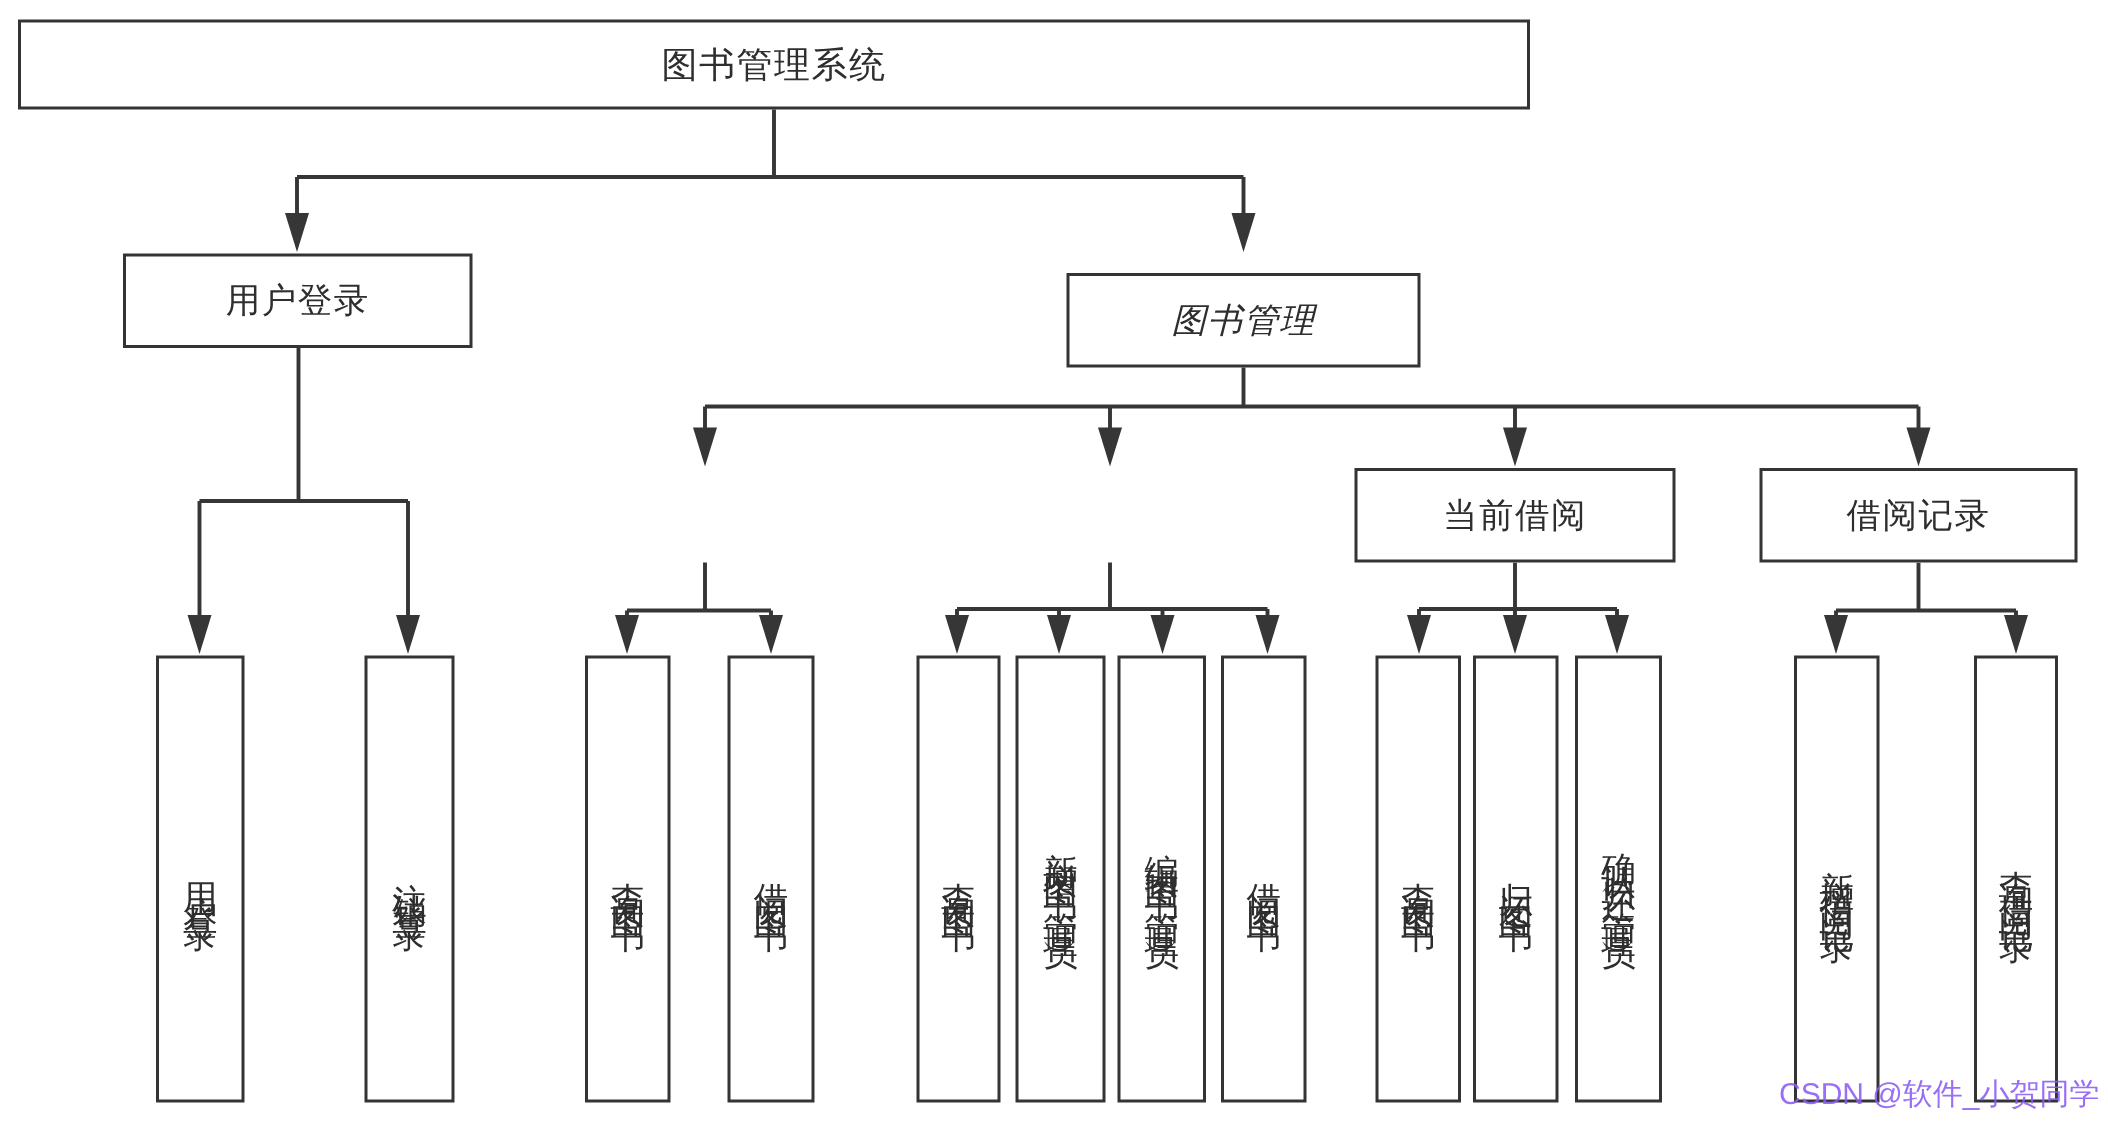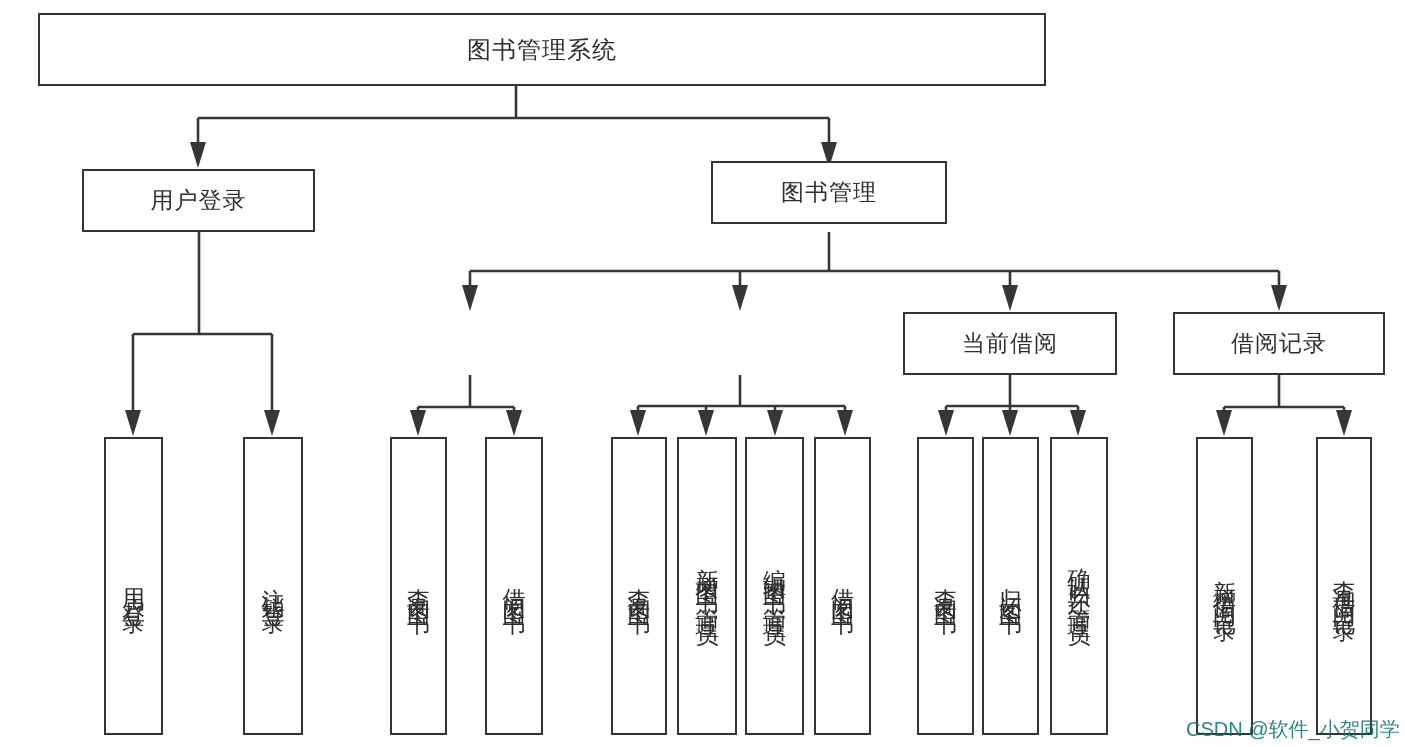--- a/index.html
+++ b/index.html
@@ -33,23 +33,23 @@
   .hbox { font-size: 23px; letter-spacing: 1px; }
   .hbox.root { font-size: 24px; }
   .vbox {
     writing-mode: vertical-rl;
     text-orientation: mixed;
     font-size: 23px;
     letter-spacing: 8px;
     line-height: 1;
   }
   
-  #root-box        { left: 12px;   top: 13px;  width: 1008px; height: 73px; margin-left: 26px; }
+  #root-box        { left: 12px;   top: 13px;  width: 1008px; height: 60px; }
   #user-login-box  { left: 82px;   top: 169px; width: 233px;  height: 63px; }
-  #book-mgmt-box   { left: 711px;  top: 161px; width: 236px;  height: 63px; }
+  #book-mgmt-box   { left: 711px;  top: 182px; width: 236px;  height: 63px; font-style: italic; }
   #new-book-box    { left: 362px;  top: 312px; width: 216px;  height: 63px; }
   #book-borrow-box { left: 633px;  top: 312px; width: 214px;  height: 63px; }
   #cur-borrow-box  { left: 903px;  top: 312px; width: 214px;  height: 63px; font-family: Liberation Mono, monospace; }
   #borrow-rec-box  { left: 1173px; top: 312px; width: 212px;  height: 63px; }
   
   .vbox { top: 437px; height: 298px; }
   #leaf-user-login     { left: 104px;  width: 59px; }
   #leaf-logout         { left: 243px;  width: 60px; }
   #leaf-nb-query       { left: 390px;  width: 57px; }
   #leaf-nb-borrow      { left: 485px;  width: 58px; }
@@ -60,21 +60,21 @@
   #leaf-cb-query       { left: 917px;  width: 57px; }
   #leaf-cb-return      { left: 982px;  width: 57px; }
   #leaf-cb-confirm     { left: 1050px; width: 58px; }
   #leaf-br-add         { left: 1196px; width: 57px; }
   #leaf-br-query       { left: 1316px; width: 56px; }
   .watermark {
     position: absolute;
     left: 1186px;
     top: 716px;
     font-size: 20px;
-    color: #0f766e;
+    color: #8b5cf6;
     opacity: 0.88;
     white-space: nowrap;
     z-index: 5;
   }
 </style>
 </head>
 <body>
 
 <div class="stage">
 

